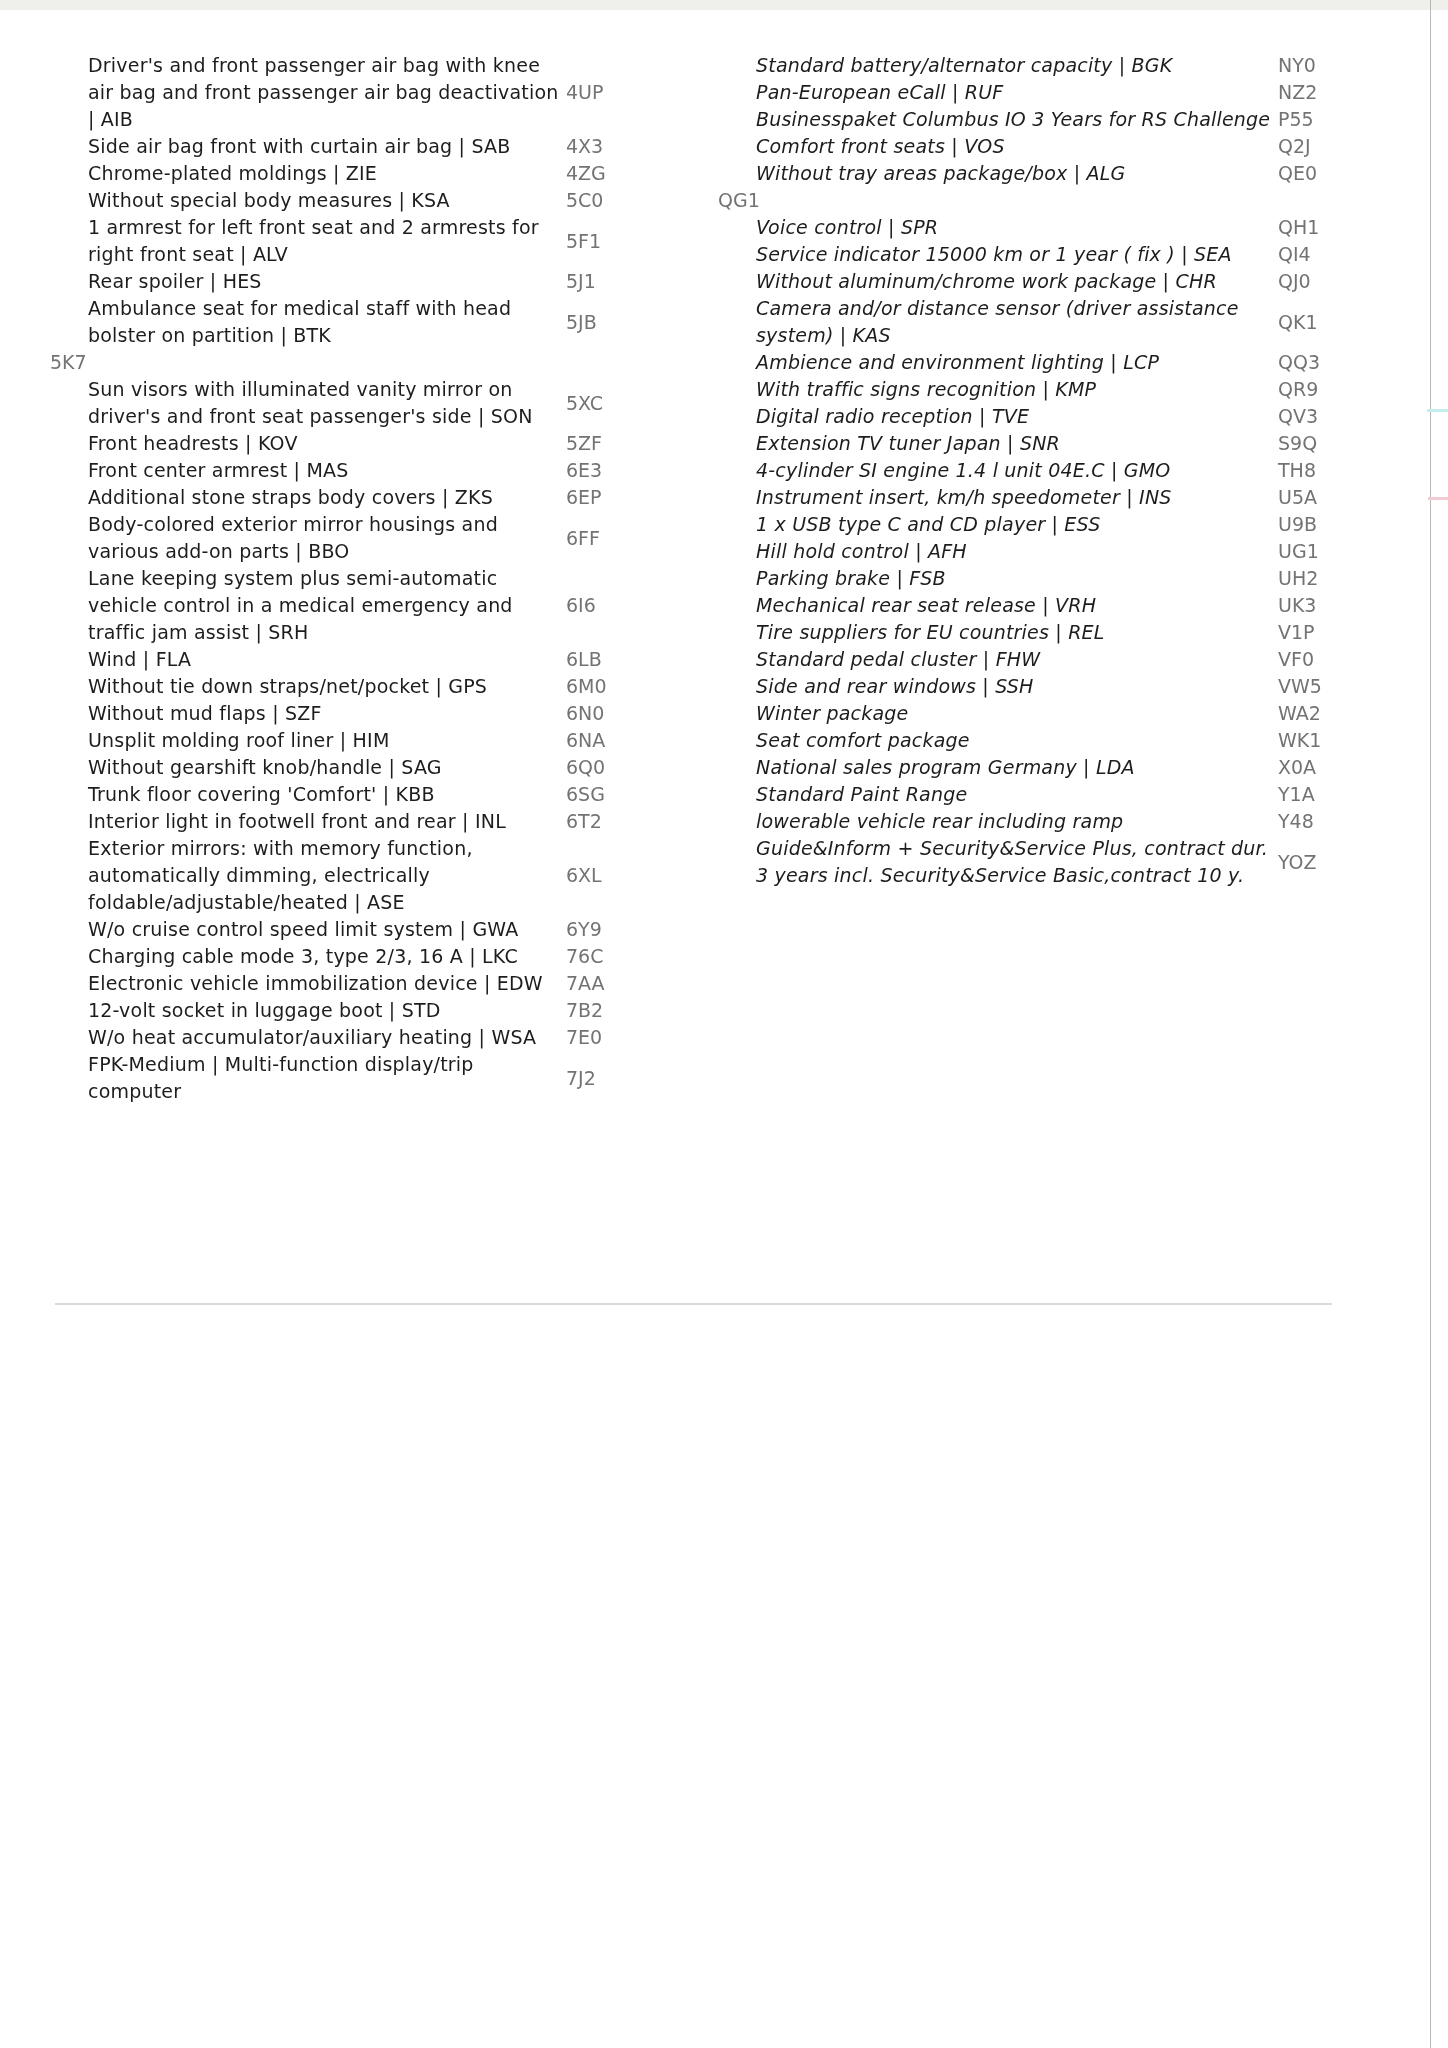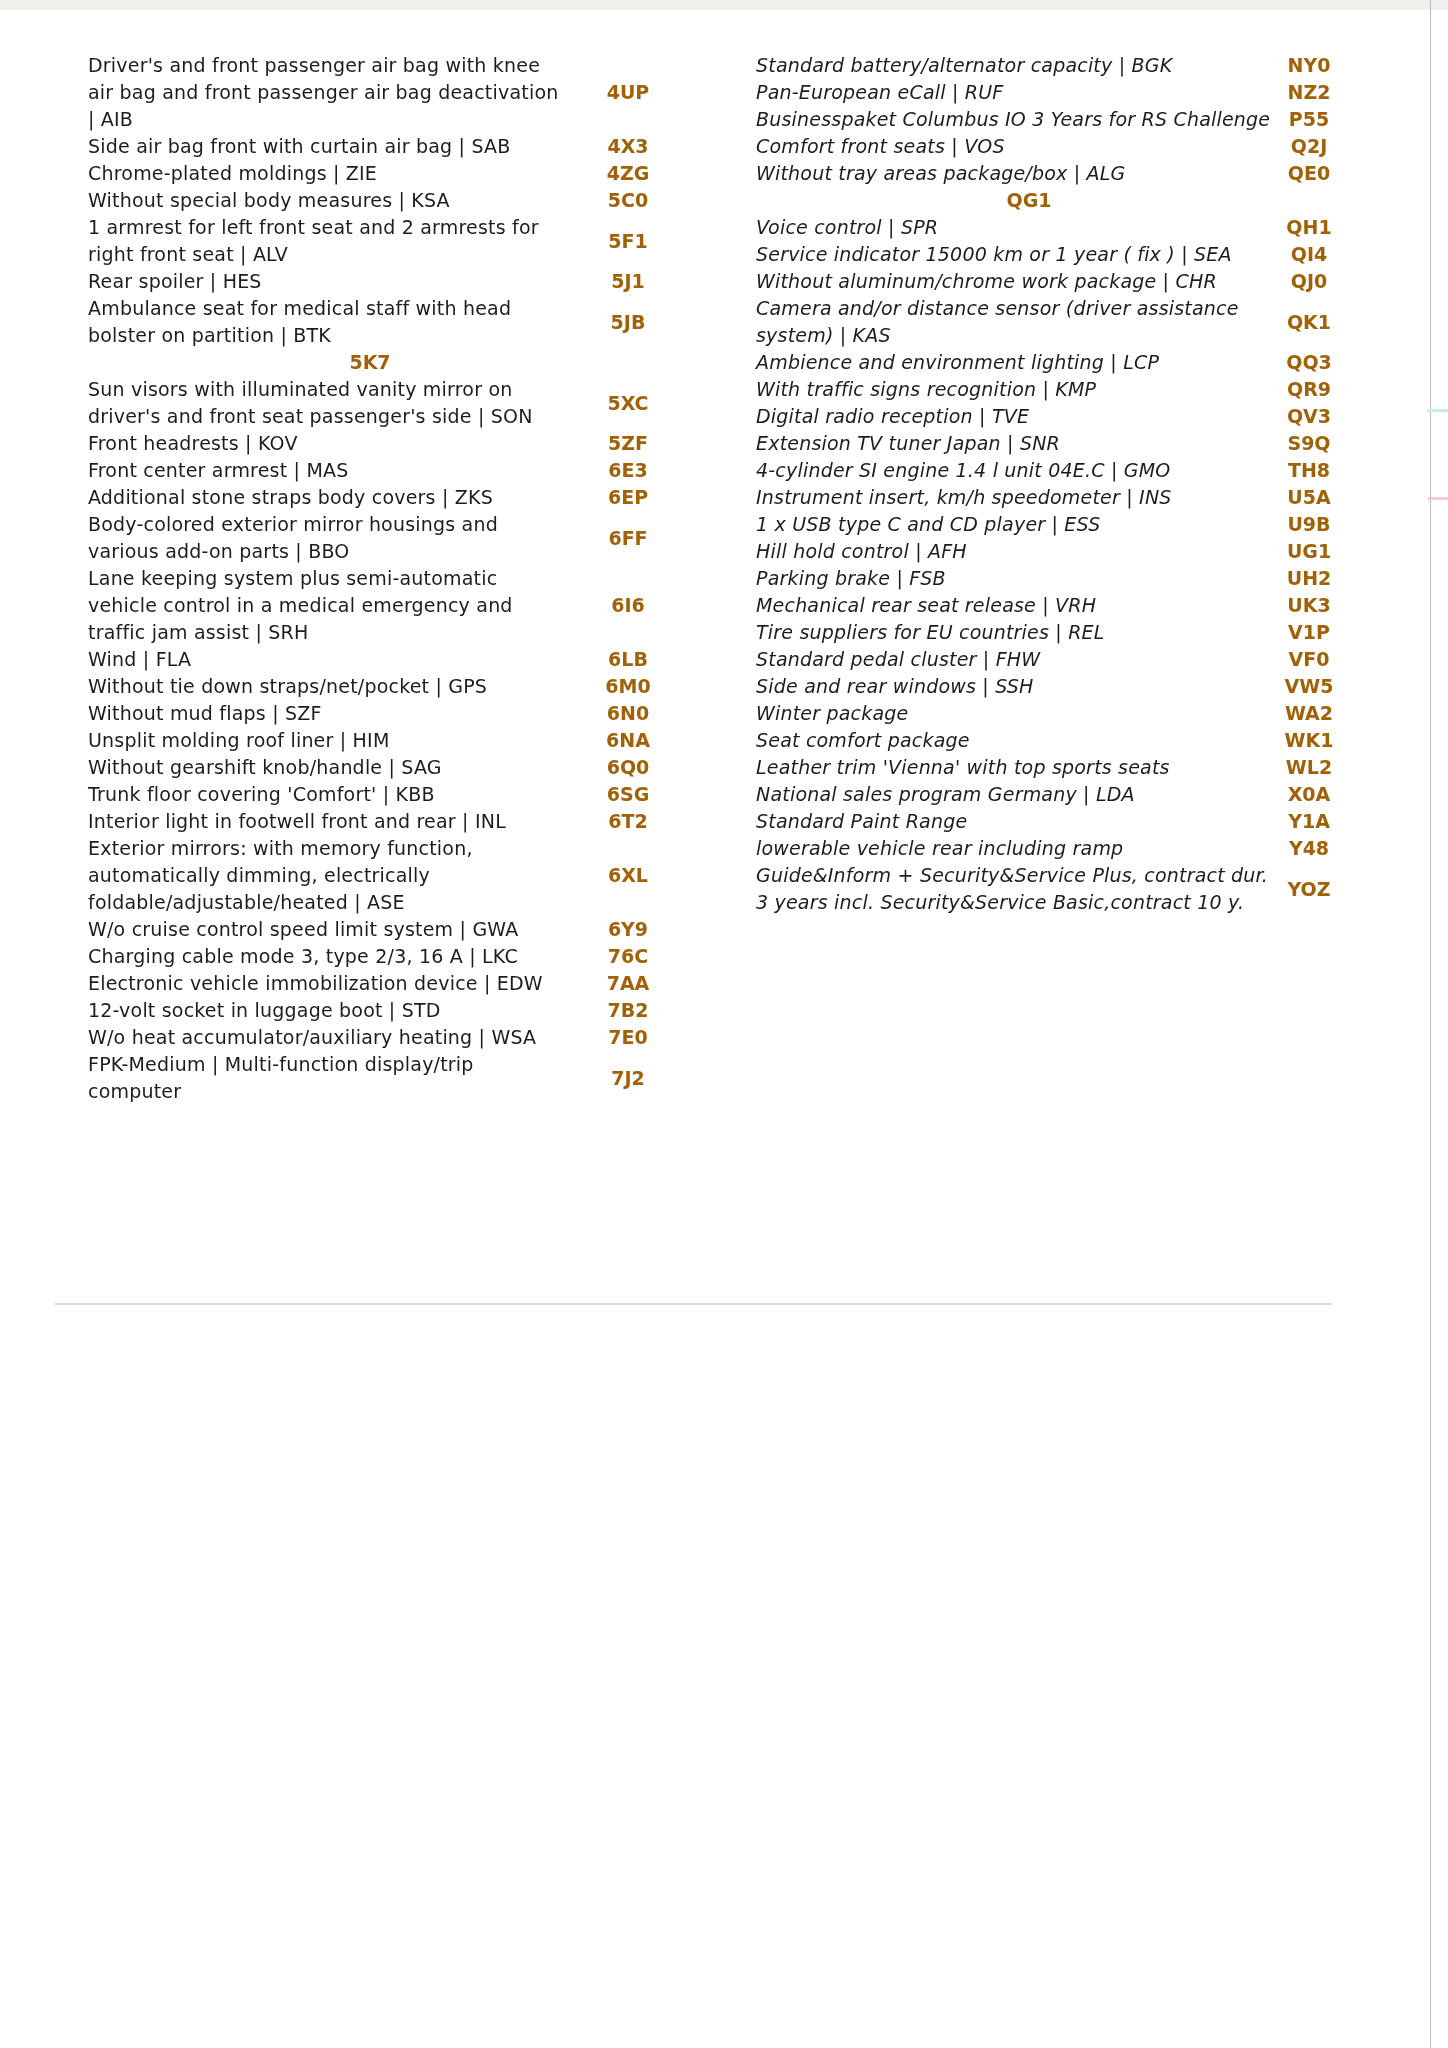--- a/index.html
+++ b/index.html
@@ -25,25 +25,25 @@
   .desc {
     font-size: 19px;
     line-height: 27px;
     letter-spacing: 0.2px;
     margin-left: 38px;
   }
   .col-left  .desc { width: 478px; }
   .col-right .desc { width: 522px; font-style: italic; }
   .code {
     flex: 1;
-    text-align: center;
-    font-weight: bold;
+    text-align: left;
+    font-weight: normal;
     font-size: 19px;
     line-height: 27px;
-    color: #a16207;
+    color: #737373;
   }
   .separator {
     position: absolute;
     left: 55px; top: 1303px;
     width: 1277px; height: 2px;
     background: #dadad6;
   }
   .edge-line {
     position: absolute;
     left: 1430px; top: 0;
@@ -321,24 +321,20 @@
       <div class="entry">
         <div class="desc">Winter package</div>
         <div class="code">WA2</div>
       </div>
 
       <div class="entry">
         <div class="desc">Seat comfort package</div>
         <div class="code">WK1</div>
       </div>
 
-      <div class="entry">
-        <div class="desc">Leather trim 'Vienna' with top sports seats</div>
-        <div class="code">WL2</div>
-      </div>
 
       <div class="entry">
         <div class="desc">National sales program Germany | LDA</div>
         <div class="code">X0A</div>
       </div>
 
       <div class="entry">
         <div class="desc">Standard Paint Range</div>
         <div class="code">Y1A</div>
       </div>

